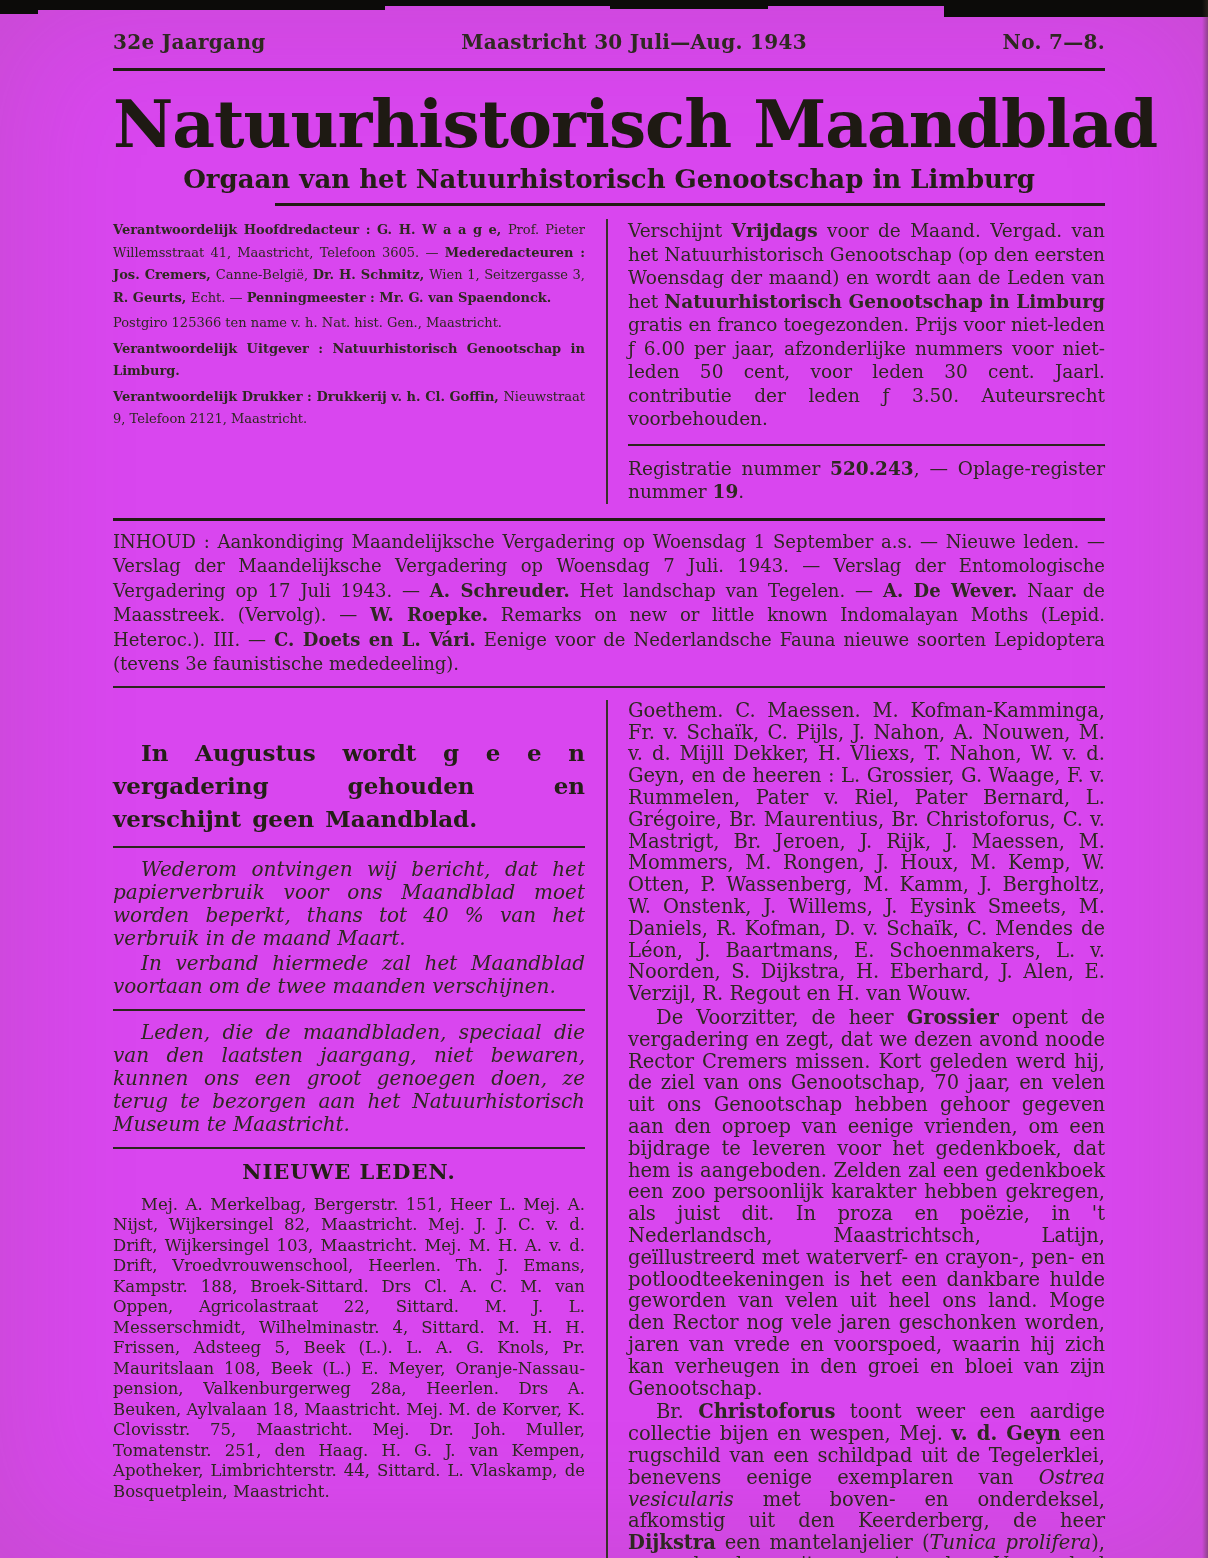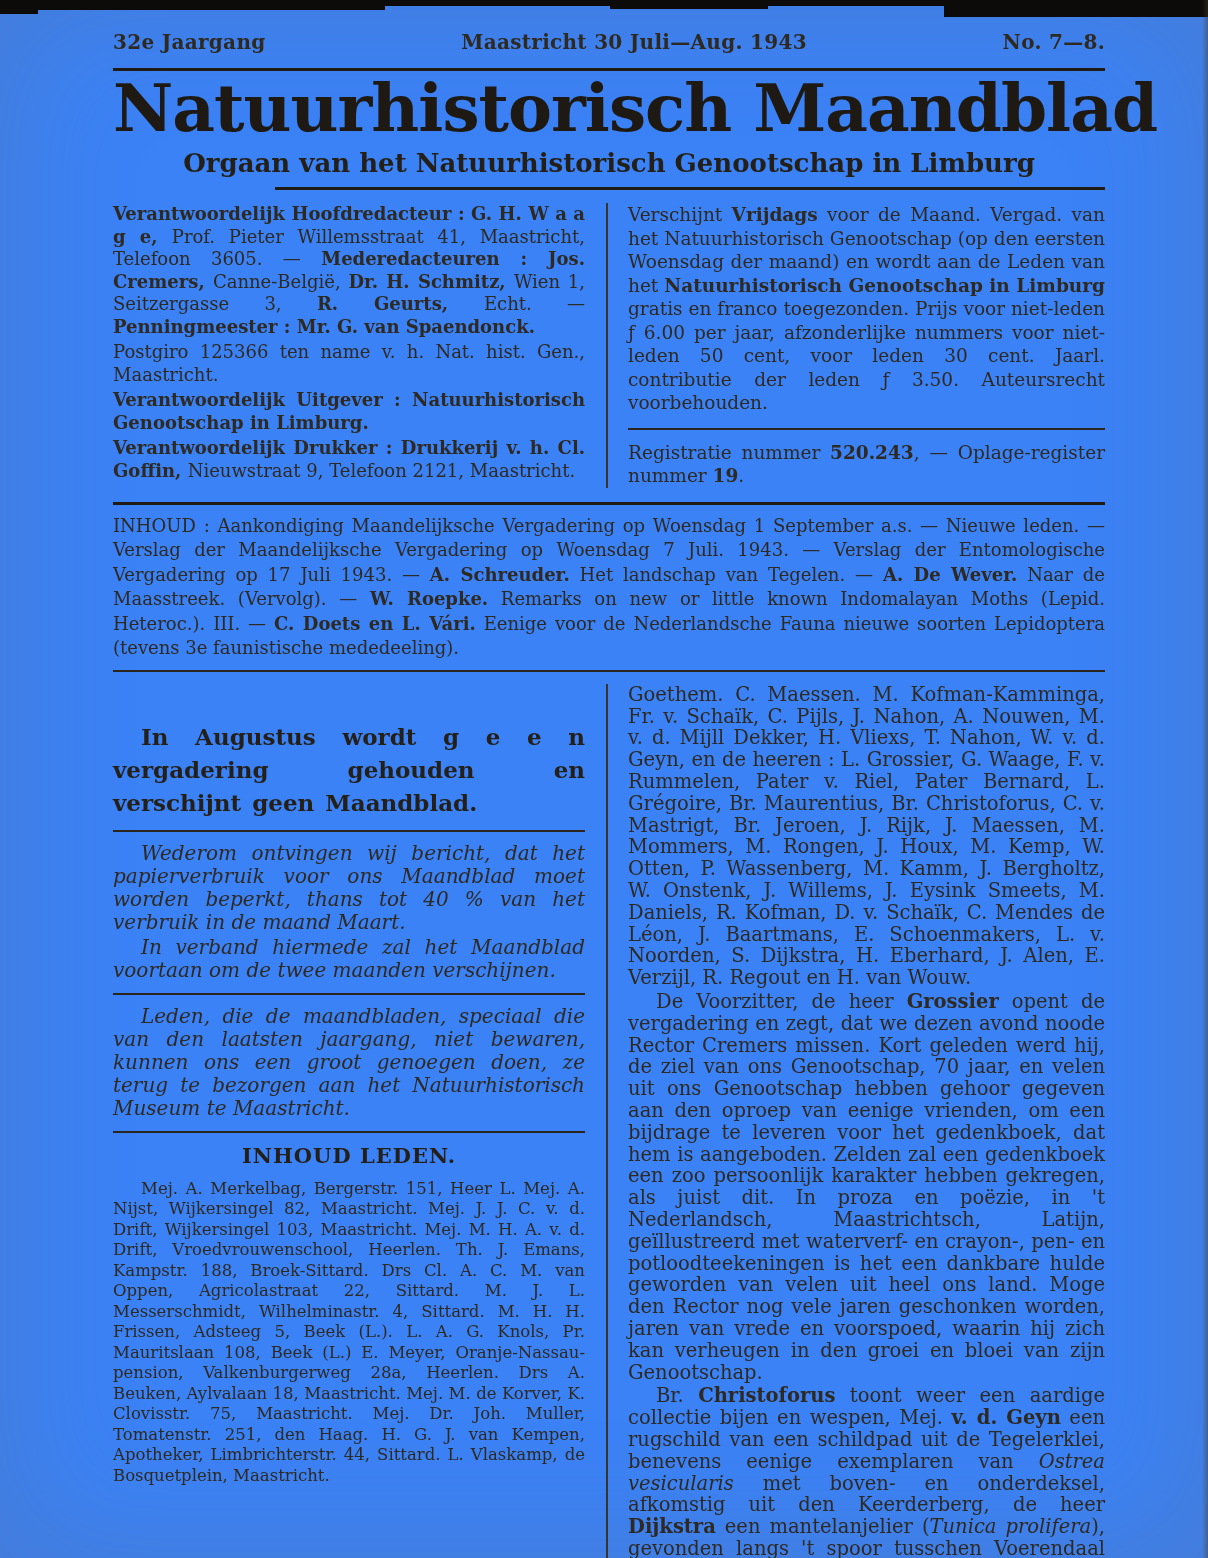--- a/index.html
+++ b/index.html
@@ -4,21 +4,21 @@
 <style>
   * { margin: 0; padding: 0; box-sizing: border-box; }
   html, body { background: #cfc8b6; }
   body { font-family: "DejaVu Serif", serif; }
 
   .page {
     position: relative;
     width: 1208px;
     height: 1558px;
     margin: 0 auto;
-    background: #3b82f6;
+    background: #d946ef;
     color: #2e2921;
     overflow: hidden;
     box-shadow: inset 0 0 140px rgba(120,100,70,.20);
   }
   .edge-right {
     position: absolute; top: 0; right: 0; width: 6px; height: 100%;
     background: linear-gradient(to left, rgba(70,58,44,.45), rgba(70,58,44,0));
   }
   .bar { position: absolute; background: #0c0b09; }
   .bar-full  { top: 0; left: 0; width: 100%; height: 6px; }
@@ -31,33 +31,33 @@
 
   .issue-row {
     display: flex; justify-content: space-between; align-items: baseline;
     font-size: 20px; font-weight: bold; letter-spacing: .3px;
   }
   .rule { height: 2px; background: #2b261d; }
   .rule-heavy { height: 3px; background: #201c14; }
   .header-rule { margin-top: 14px; }
 
   .title {
-    margin-top: 4px;
+    margin-top: 20px;
     font-size: 66px; font-weight: bold; letter-spacing: -1px;
     line-height: 1.02; text-align: center; white-space: nowrap;
     color: #1e1a13;
   }
   .subtitle {
     margin-top: 6px; text-align: center;
     font-size: 26px; font-weight: bold; color: #241f17;
   }
   .subtitle-rule { margin-top: 9px; margin-left: 162px; }
 
   .masthead { display: flex; margin-top: 13px; }
-  .m-left  { width: 472px; font-size: 18px; line-height: 22.5px; text-align: justify; }
+  .m-left  { width: 472px; font-size: 13px; line-height: 22.5px; text-align: justify; }
   .m-left p + p { margin-top: 3px; }
   .m-right { flex: 1; font-size: 18.5px; line-height: 23.5px; text-align: justify; }
   .v-divider { width: 2px; background: #39332a; margin: 0 20px 0 21px; }
   .registration-rule { margin: 13px 0 11px; }
 
   .rule-masthead-bottom { margin-top: 14px; }
   .inhoud { margin-top: 9px; font-size: 18px; line-height: 24.5px; text-align: justify; }
   .rule-inhoud-bottom { margin-top: 9px; }
 
   .columns { display: flex; margin-top: 12px; }
@@ -142,21 +142,21 @@
 
         <p class="ital ind">Wederom ontvingen wij bericht, dat het papierverbruik voor ons Maandblad moet worden beperkt, thans tot 40 % van het verbruik in de maand Maart.</p>
         <p class="ital ind">In verband hiermede zal het Maandblad voortaan om de twee maanden verschijnen.</p>
 
         <div class="rule col-rule"></div>
 
         <p class="ital ind">Leden, die de maandbladen, speciaal die van den laatsten jaargang, niet bewaren, kunnen ons een groot genoegen doen, ze terug te bezorgen aan het Natuurhistorisch Museum te Maastricht.</p>
 
         <div class="rule col-rule"></div>
 
-        <h2 class="section-head">INHOUD LEDEN.</h2>
+        <h2 class="section-head">NIEUWE LEDEN.</h2>
         <p class="members-list ind">Mej. A. Merkelbag, Bergerstr. 151, Heer L. Mej. A. Nijst, Wijkersingel 82, Maastricht. Mej. J. J. C. v. d. Drift, Wijkersingel 103, Maastricht. Mej. M. H. A. v. d. Drift, Vroedvrouwenschool, Heerlen. Th. J. Emans, Kampstr. 188, Broek-Sittard. Drs Cl. A. C. M. van Oppen, Agricolastraat 22, Sittard. M. J. L. Messerschmidt, Wilhelminastr. 4, Sittard. M. H. H. Frissen, Adsteeg 5, Beek (L.). L. A. G. Knols, Pr. Mauritslaan 108, Beek (L.) E. Meyer, Oranje-Nassau-pension, Valkenburgerweg 28a, Heerlen. Drs A. Beuken, Aylvalaan 18, Maastricht. Mej. M. de Korver, K. Clovisstr. 75, Maastricht. Mej. Dr. Joh. Muller, Tomatenstr. 251, den Haag. H. G. J. van Kempen, Apotheker, Limbrichterstr. 44, Sittard. L. Vlaskamp, de Bosquetplein, Maastricht.</p>
 
       </div>
 
       <div class="v-divider"></div>
 
       <div class="col col-r">
         <p>Goethem. C. Maessen. M. Kofman-Kamminga, Fr. v. Schaïk, C. Pijls, J. Nahon, A. Nouwen, M. v. d. Mijll Dekker, H. Vliexs, T. Nahon, W. v. d. Geyn, en de heeren : L. Grossier, G. Waage, F. v. Rummelen, Pater v. Riel, Pater Bernard, L. Grégoire, Br. Maurentius, Br. Christoforus, C. v. Mastrigt, Br. Jeroen, J. Rijk, J. Maessen, M. Mommers, M. Rongen, J. Houx, M. Kemp, W. Otten, P. Wassenberg, M. Kamm, J. Bergholtz, W. Onstenk, J. Willems, J. Eysink Smeets, M. Daniels, R. Kofman, D. v. Schaïk, C. Mendes de Léon, J. Baartmans, E. Schoenmakers, L. v. Noorden, S. Dijkstra, H. Eberhard, J. Alen, E. Verzijl, R. Regout en H. van Wouw.</p>
         <p class="ind"><span>De Voorzitter, de heer </span><span class="b">Grossier</span><span> opent de vergadering en zegt, dat we dezen avond noode Rector Cremers missen. Kort geleden werd hij, de ziel van ons Genootschap, 70 jaar, en velen uit ons Genootschap hebben gehoor gegeven aan den oproep van eenige vrienden, om een bijdrage te leveren voor het gedenkboek, dat hem is aangeboden. Zelden zal een gedenkboek een zoo persoonlijk karakter hebben gekregen, als juist dit. In proza en poëzie, in 't Nederlandsch, Maastrichtsch, Latijn, geïllustreerd met waterverf- en crayon-, pen- en potloodteekeningen is het een dankbare hulde geworden van velen uit heel ons land. Moge den Rector nog vele jaren geschonken worden, jaren van vrede en voorspoed, waarin hij zich kan verheugen in den groei en bloei van zijn Genootschap.</span></p>
         <p class="ind"><span>Br. </span><span class="b">Christoforus</span><span> toont weer een aardige collectie bijen en wespen, Mej. </span><span class="b">v. d. Geyn</span><span> een rugschild van een schildpad uit de Tegelerklei, benevens eenige exemplaren van </span><span class="i">Ostrea vesicularis</span><span> met boven- en onderdeksel, afkomstig uit den Keerderberg, de heer </span><span class="b">Dijkstra</span><span> een mantelanjelier (</span><span class="i">Tunica prolifera</span><span>), gevonden langs 't spoor tusschen Voerendaal en Heerlen. Verder toont hij een gal op </span></p>

